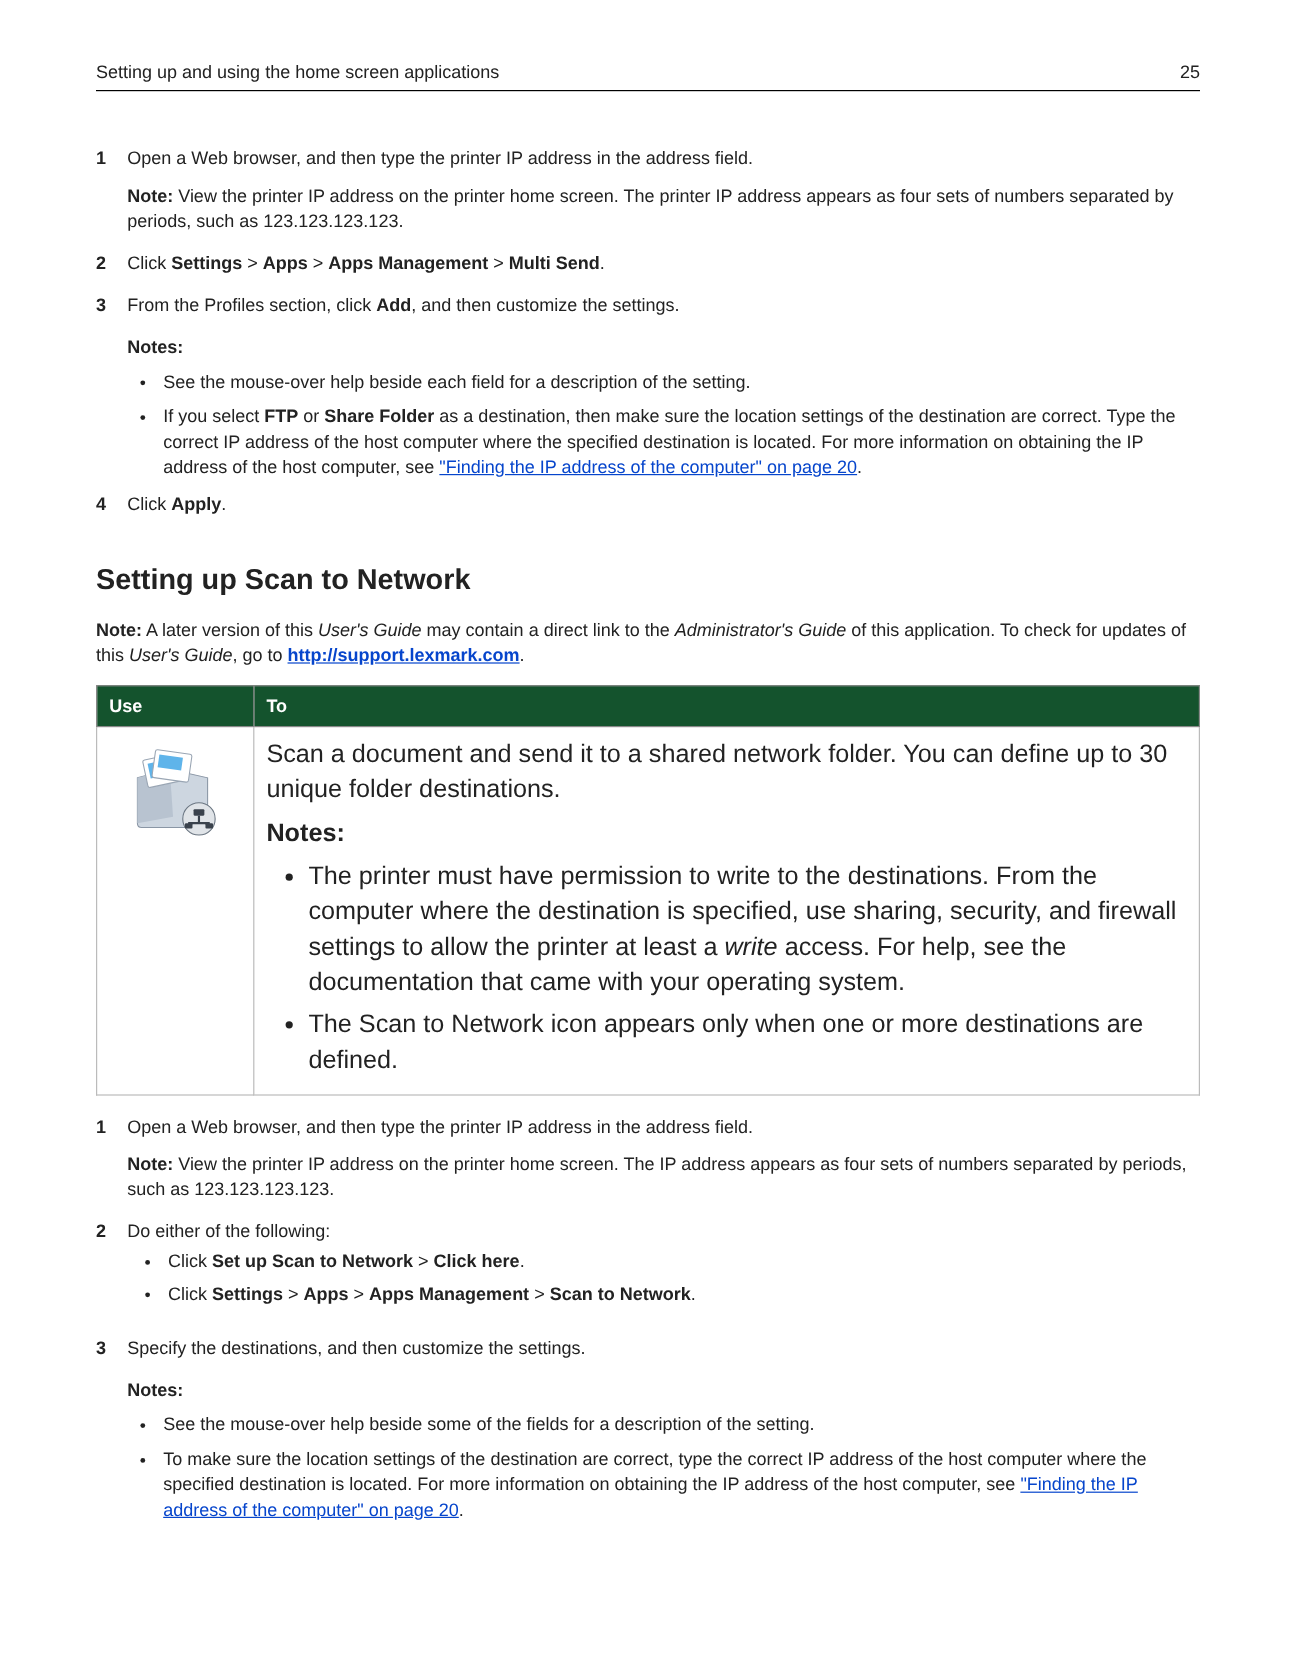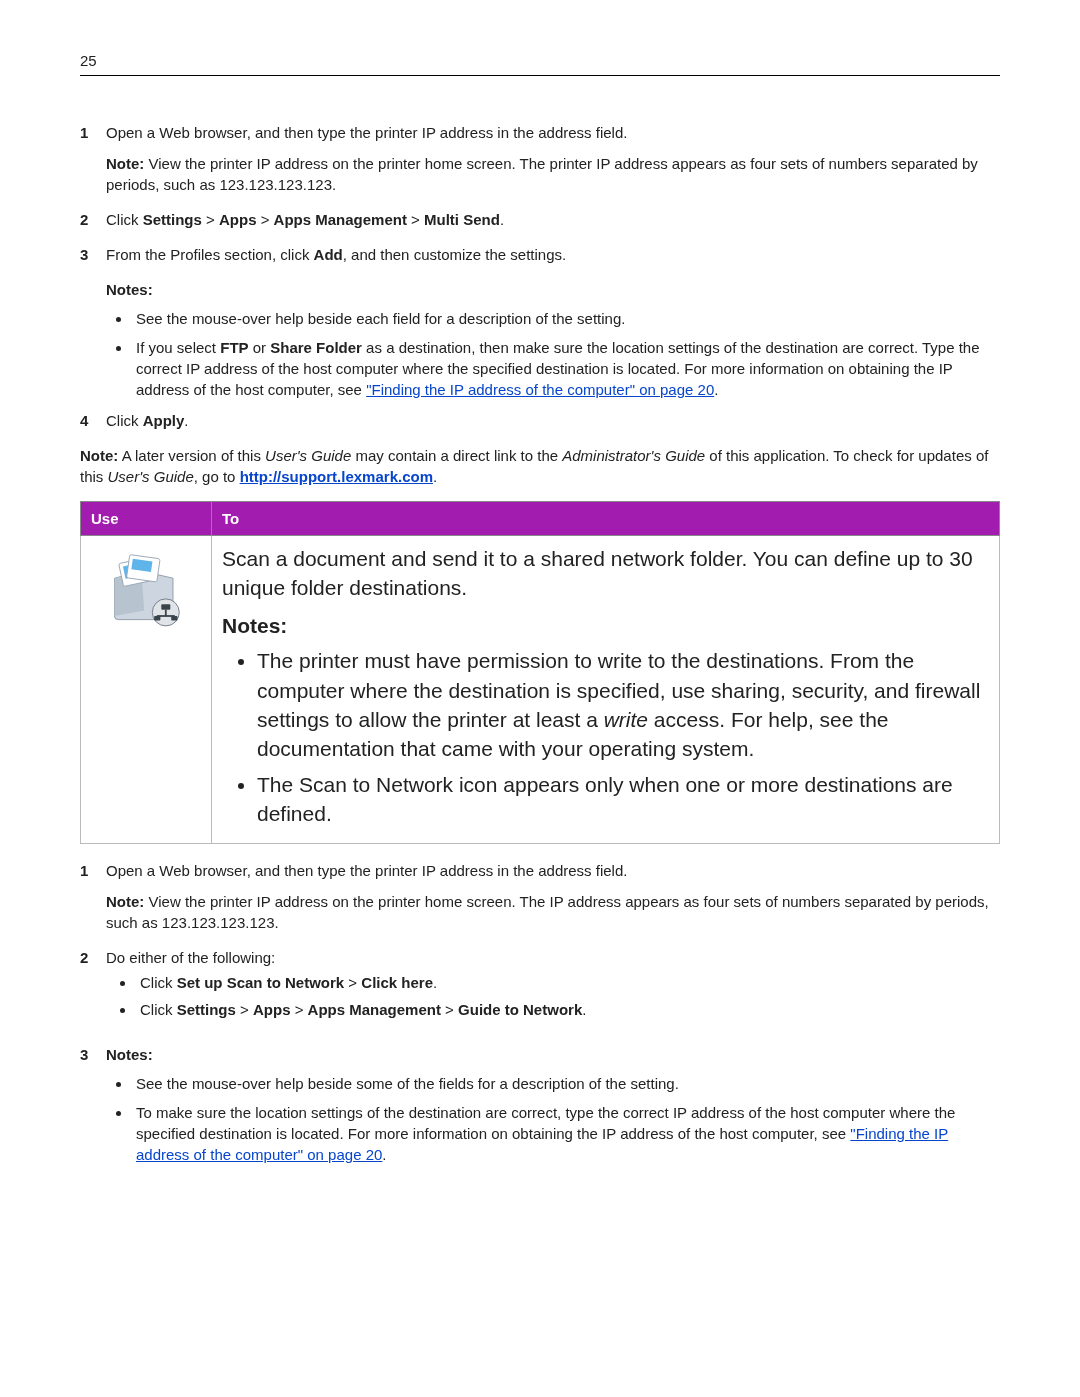--- a/index.html
+++ b/index.html
@@ -73,21 +73,21 @@
     margin: 36px 0 14px 0;
   }
   table.feature {
     width: 100%;
     border-collapse: collapse;
     margin: 12px 0 16px 0;
     border: 1px solid #999;
     border-radius: 4px;
   }
   table.feature th {
-    background: #a21caf;
+    background: #14532d;
     color: #fff;
     font-weight: 600;
     text-align: left;
     padding: 6px 10px;
     border: 1px solid #888;
     font-size: 15px;
   }
   table.feature td {
     vertical-align: top;
     padding: 8px 10px;
@@ -106,20 +106,21 @@
   }
   ul.table-bullet > li { margin-bottom: 6px; margin-left: 11px; }
   em { font-style: italic; }
   .icon-svg { width: 90px; height: 90px; }
 </style>
 </head>
 <body>
 
 <div class="page">
   <div class="header-row">
+    <span>Setting up and using the home screen applications</span>
     <span>25</span>
   </div>
 
   <ol class="main">
     <li>
       <span class="num">1</span>
       <span>Open a Web browser, and then type the printer IP address in the address field.</span>
       <div class="sub-note">
         <b>Note:</b><span> View the printer IP address on the printer home screen. The printer IP address appears as four sets of numbers separated by periods, such as 123.123.123.123.</span>
       </div>
@@ -143,20 +144,21 @@
   </ul>
 
   <ol class="main">
     <li>
       <span class="num">4</span>
       <span>Click </span><b>Apply</b><span>.</span>
     </li>
   </ol>
 
 
+  <h2 class="section">Setting up Scan to Network</h2>
 
   <p class="body-para">
     <b>Note:</b><span> A later version of this </span><em>User's Guide</em><span> may contain a direct link to the </span><em>Administrator's Guide</em><span> of this application. To check for updates of this </span><em>User's Guide</em><span>, go to </span><a href="#" class="link"><b>http://support.lexmark.com</b></a><span>.</span>
   </p>
 
   <table class="feature">
     <thead>
       <tr>
         <th>Use</th>
         <th>To</th>
@@ -203,26 +205,27 @@
       </div>
     </li>
     <li>
       <span class="num">2</span>
       <span>Do either of the following:</span>
       <ul class="bullet-tight">
         <li>
           <span>Click </span><b>Set up Scan to Network</b><span> &gt; </span><b>Click here</b><span>.</span>
         </li>
         <li>
-          <span>Click </span><b>Settings</b><span> &gt; </span><b>Apps</b><span> &gt; </span><b>Apps Management</b><span> &gt; </span><b>Guide to Network</b><span>.</span>
+          <span>Click </span><b>Settings</b><span> &gt; </span><b>Apps</b><span> &gt; </span><b>Apps Management</b><span> &gt; </span><b>Scan to Network</b><span>.</span>
         </li>
       </ul>
     </li>
     <li>
       <span class="num">3</span>
+      <span>Specify the destinations, and then customize the settings.</span>
     </li>
   </ol>
 
   <div class="notes-label">Notes:</div>
   <ul class="bullet">
     <li>See the mouse‑over help beside some of the fields for a description of the setting.</li>
     <li>
       <span>To make sure the location settings of the destination are correct, type the correct IP address of the host computer where the specified destination is located. For more information on obtaining the IP address of the host computer, see </span><a href="#" class="link">"Finding the IP address of the computer" on page 20</a><span>.</span>
     </li>
   </ul>

